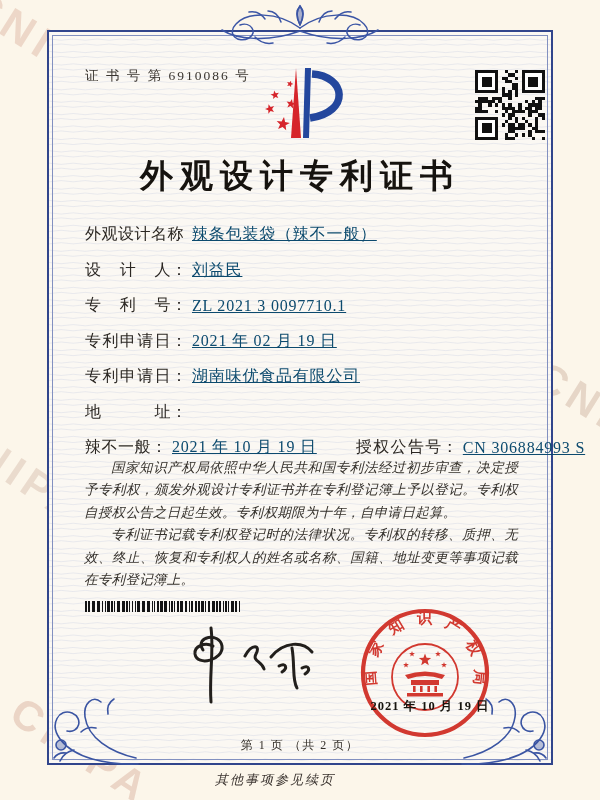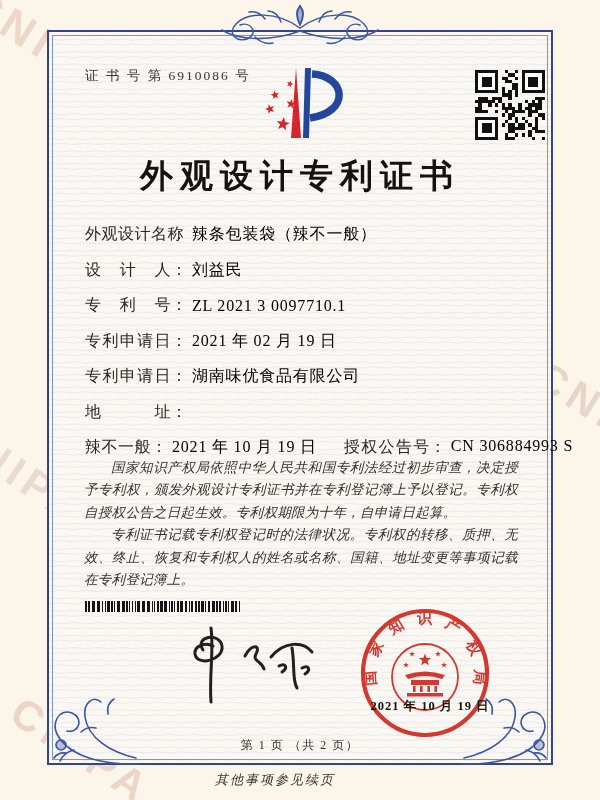--- a/index.html
+++ b/index.html
@@ -36,22 +36,22 @@
     position:absolute; left:0; top:154px; width:600px; text-align:center;
     font-size:33px; font-weight:900; letter-spacing:7px; color:#16130f;
   }
   .fields{ position:absolute; left:85px; top:217px; width:440px; font-size:16px; }
   .frow{ height:35.5px; display:flex; align-items:center; white-space:nowrap; }
   .flabel{
     display:inline-block; width:86px; text-align:justify; text-align-last:justify;
     letter-spacing:0.5px; color:#2b2723;
   }
   .colon{ margin-right:5px; }
-  .fvalue{ letter-spacing:0.8px; color:#000000; }
-  .pair2{ margin-left:27px; display:flex; }
+  .fvalue{ letter-spacing:0.8px; color:#0c4a6e;text-decoration:underline; }
+  .pair2{ margin-left:39px; display:flex; align-items:center; }
   .body-text{
     position:absolute; left:84px; top:457px; width:434px;
     font-size:13.5px; line-height:22.4px; font-style:italic;
     text-align:justify; color:#34302b; letter-spacing:0.3px;
   }
   .body-text p{ margin:0; text-indent:2em; }
   .barcode{ position:absolute; left:85px; top:601px; width:158px; height:11px; overflow:hidden; white-space:nowrap; font-size:0;}
   .barcode span{ display:inline-block; height:11px; background:#141414; vertical-align:top;}
   .signer{ position:absolute; left:88px; top:645px; font-family:"Liberation Sans", sans-serif;
     font-size:15px; color:#1c1a18; letter-spacing:3px; line-height:31px; }

